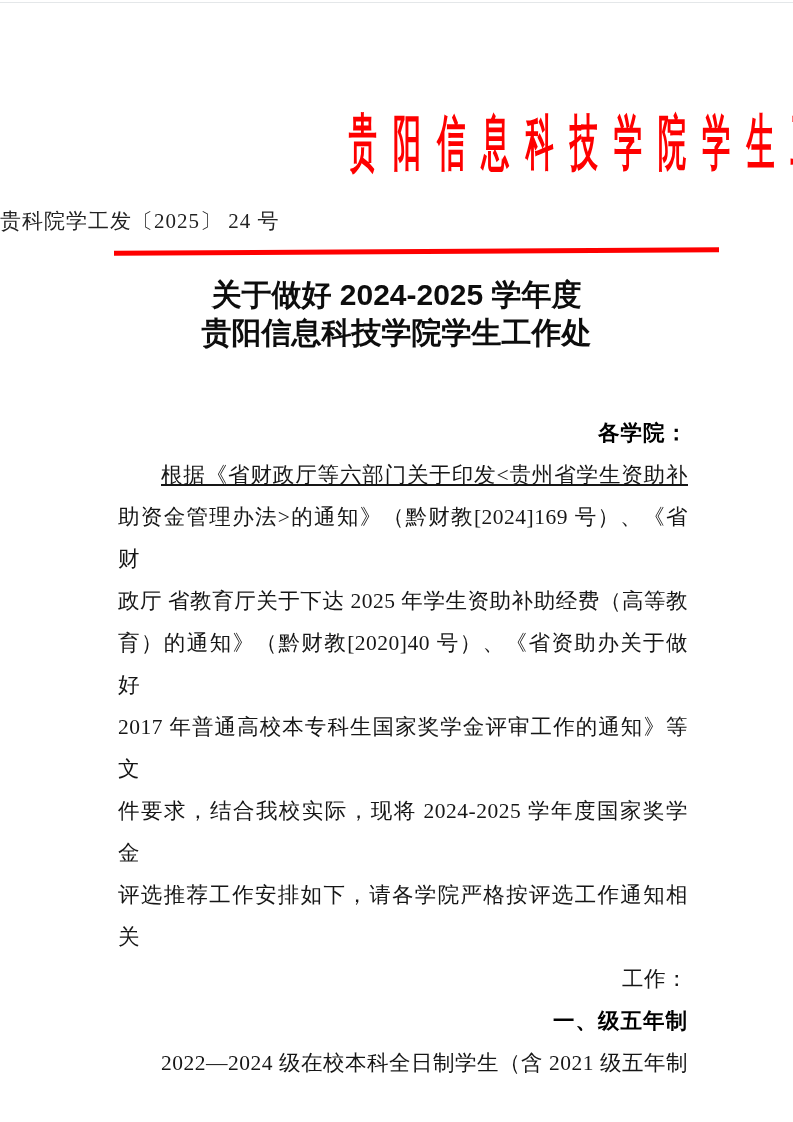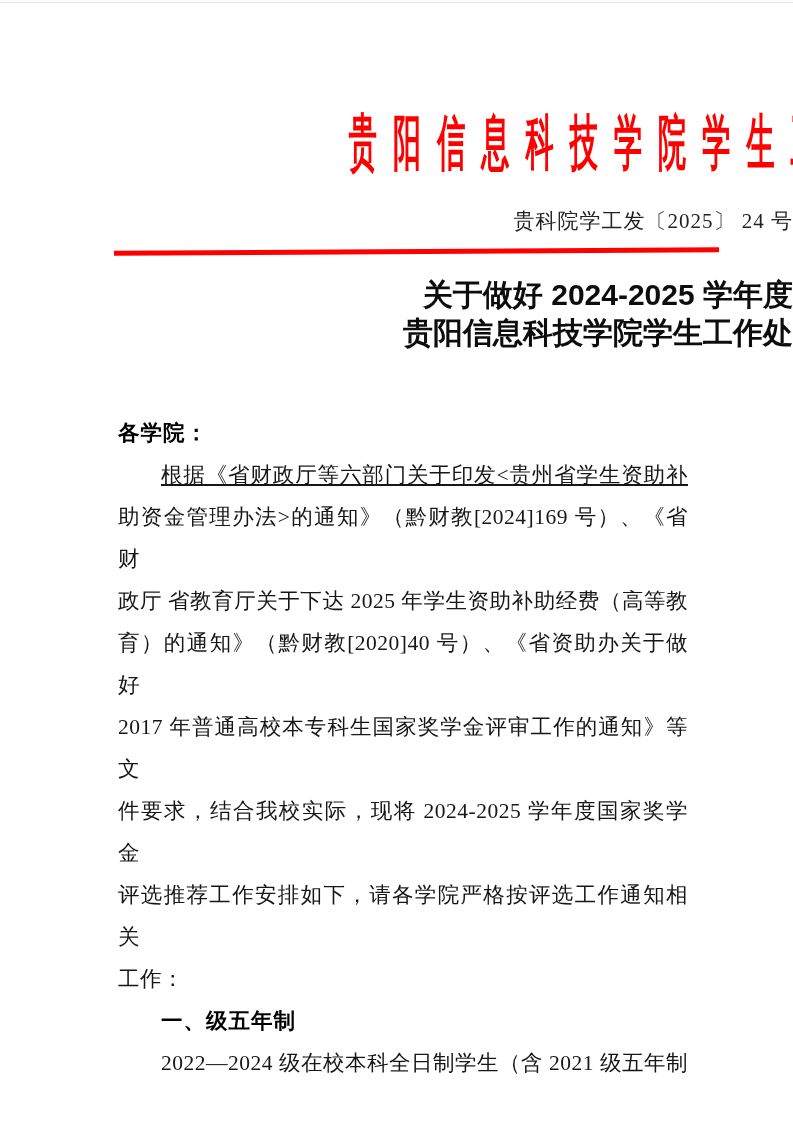--- a/index.html
+++ b/index.html
@@ -25,45 +25,45 @@
     font-family:"Liberation Serif","DejaVu Serif",serif;
     font-weight:bold;
     font-size:60px;line-height:68px;
     letter-spacing:34px;padding-left:34px;
     color:var(--accent,#fe0000);
     transform:scaleX(0.47);
     transform-origin:center;
   }
   .doc-number{
     position:absolute;top:207px;left:0;width:100%;
-    text-align:right;
+    text-align:left;
     font-size:21px;letter-spacing:1px;
     color:#222222;
   }
   .red-line{
     position:absolute;top:249px;left:114px;
     width:605px;height:5px;
     background:var(--accent,#fe0000);
     transform:rotate(-0.35deg);
   }
   .notice-title{
     position:absolute;top:276px;left:0;width:100%;
-    text-align:right;
+    text-align:center;
     font-family:"Liberation Sans","DejaVu Sans",sans-serif;
     font-weight:700;
     font-size:30px;line-height:38px;
     color:#0d0d0d;
   }
   .body-block{
     position:absolute;top:412px;left:118px;width:570px;
     font-size:21.5px;line-height:42px;
     color:#161616;
   }
   .body-line{
-    text-align:left;
+    text-align:right;
     letter-spacing:0.5px;
   }
   .body-line.fill{
     text-align:justify;
     text-align-last:justify;
   }
   .body-line.hei{
     font-family:"Liberation Sans","DejaVu Sans",sans-serif;
     font-weight:700;
     letter-spacing:1px;

